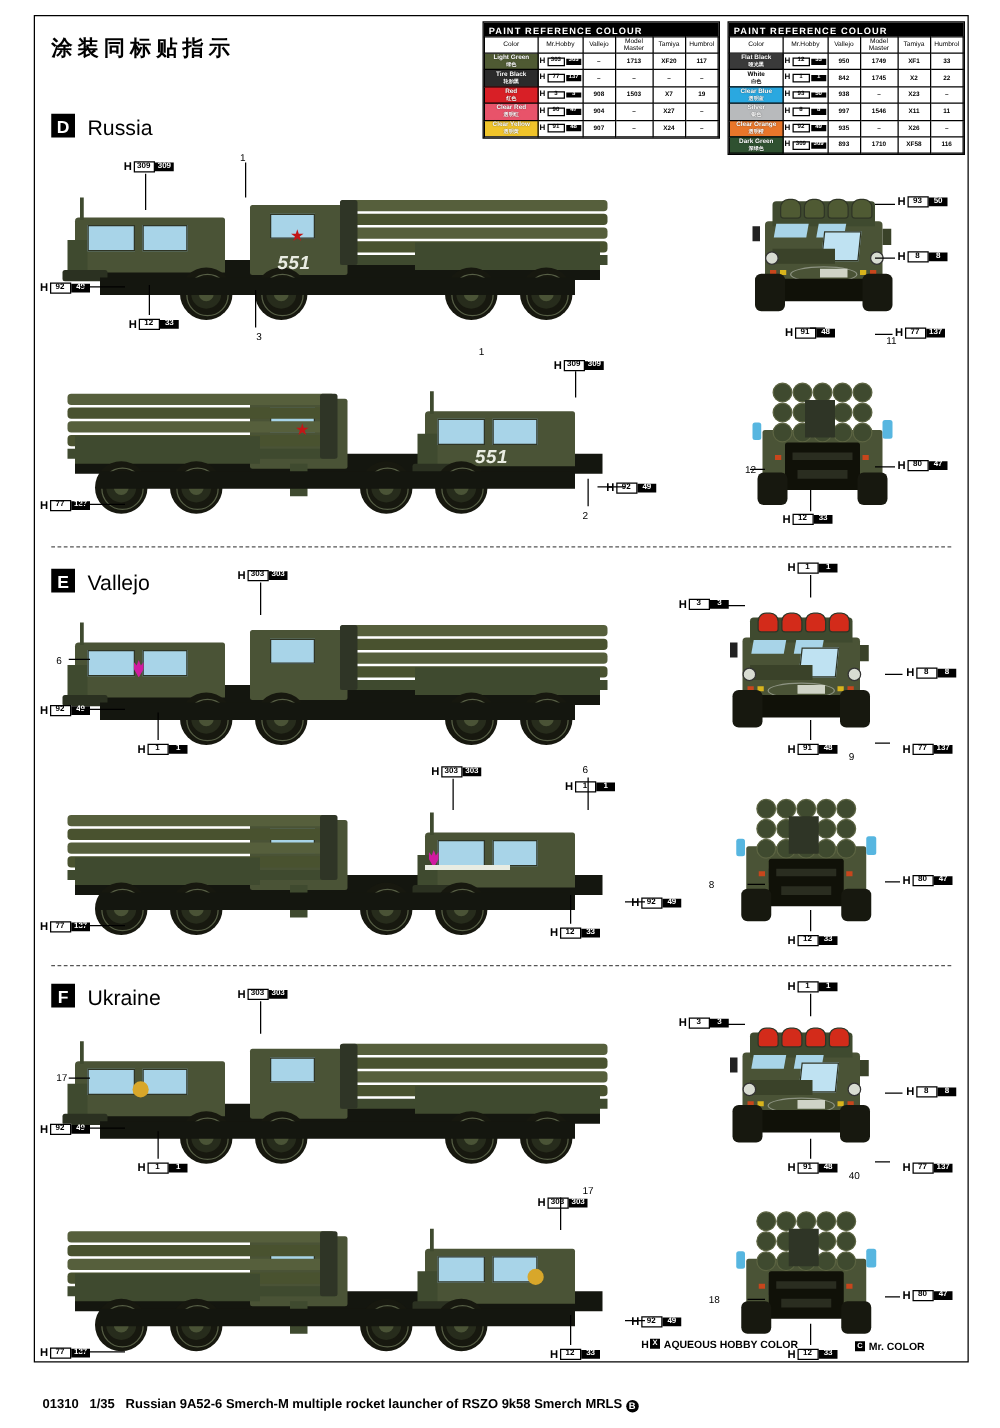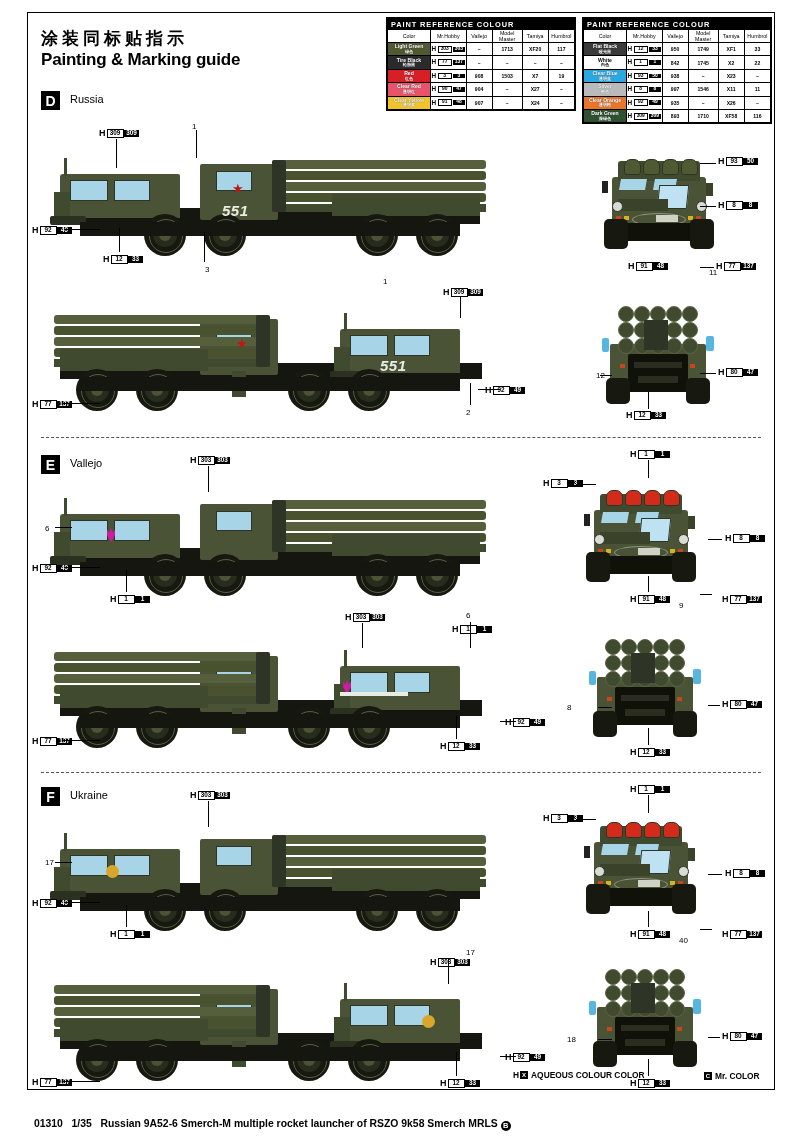--- a/index.html
+++ b/index.html
@@ -25,21 +25,21 @@
   
   .callout{position:absolute;display:inline-flex;align-items:center;line-height:1;white-space:nowrap;font-weight:700;}
   .callout .hh{font-size:9px;font-weight:700;margin-right:1px;}
   .callout .w{background:#fff;color:#000;border:.8px solid #000;padding:.4px 2px;font-size:6.4px;min-width:11px;text-align:center;font-weight:700;}
   .callout .b{background:#000;color:#fff;padding:.4px 2px;font-size:6.4px;min-width:11px;text-align:center;font-weight:700;margin-left:.5px;}
   .num{position:absolute;font-size:8px;font-weight:400;}
   .lead{position:absolute;background:#000;}
 
   
   .seclet{position:absolute;background:#000;color:#fff;font-size:14px;font-weight:700;width:19px;height:19px;display:flex;align-items:center;justify-content:center;}
-  .seclbl{position:absolute;font-size:11px;}
+  .seclbl{position:absolute;font-size:17px;}
   .divider{position:absolute;left:41px;width:720px;border-top:1.1px dashed #555;height:0;}
 
   
   .veh{position:absolute;}
   .wheel{position:absolute;border-radius:50%;background:#17180f;}
   .wheel .rim{position:absolute;border-radius:50%;background:#2f3526;}
   .wheel .hub{position:absolute;border-radius:50%;background:#3d4531;}
   .tyre-ring{position:absolute;border-radius:50%;border:1.6px solid #565e45;}
   .star{position:absolute;color:#c21616;font-size:13px;line-height:1;}
   .unitno{position:absolute;color:#e9ece2;font-weight:700;font-style:italic;letter-spacing:.5px;}
@@ -51,21 +51,20 @@
   .minichip .sq{display:inline-block;background:#000;color:#fff;font-size:6px;width:8px;height:8px;line-height:8px;text-align:center;margin-right:3px;font-weight:700;}
   .circB{display:inline-block;width:10px;height:10px;border-radius:50%;background:#000;color:#fff;font-size:7.5px;line-height:10px;text-align:center;font-weight:700;vertical-align:-1px;}
 </style>
 </head>
 <body>
 
 <div class="page">
   <div class="frame"></div>
 
   <div class="hdr-cn">涂装同标贴指示</div>
-  <div class="hdr-en">Painting &amp; Marking guide</div>
 
   <div class="ptable" style="left:386px;top:17px;width:190px;">
     <div class="ptitle">PAINT  REFERENCE  COLOUR</div>
     <table class="pt">
       <colgroup>
           <col style="width:23%">
           <col style="width:19%">
           <col style="width:14%">
           <col style="width:16%">
           <col style="width:14%">
@@ -931,24 +930,24 @@
       <div class="lead" style="left: 700px; top: 929px; height: 0.8px; width: 12px;"></div>
       <div class="lead" style="left: 708px; top: 1037px; height: 0.8px; width: 12px;"></div>
       <div class="lead" style="left: 648px; top: 1059px; width: 0.8px; height: 17px;"></div>
       <div class="lead" style="left: 598px; top: 1039px; height: 0.8px; width: 14px;"></div>
     </div>
 
   <div class="footnote" style="left:513px;top:1070px;">
     <span class="minichip">
         <span>H</span>
         <span class="sq" style="margin-left:1px;">X</span>
-        <span>AQUEOUS COLOUR COLOR</span>
+        <span>AQUEOUS HOBBY COLOR</span>
       </span>
   </div>
-  <div class="footnote" style="left:704px;top:1070px;">
+  <div class="footnote" style="left:684px;top:1070px;">
     <span class="minichip">
         <span class="sq">C</span>
         <span>Mr. COLOR</span>
       </span>
   </div>
 
   <div class="botline">
     <span>01310</span>&nbsp;&nbsp;
     <span>1/35</span>&nbsp;&nbsp;
     <span>Russian 9A52-6 Smerch-M multiple rocket launcher of RSZO 9k58 Smerch MRLS</span>

